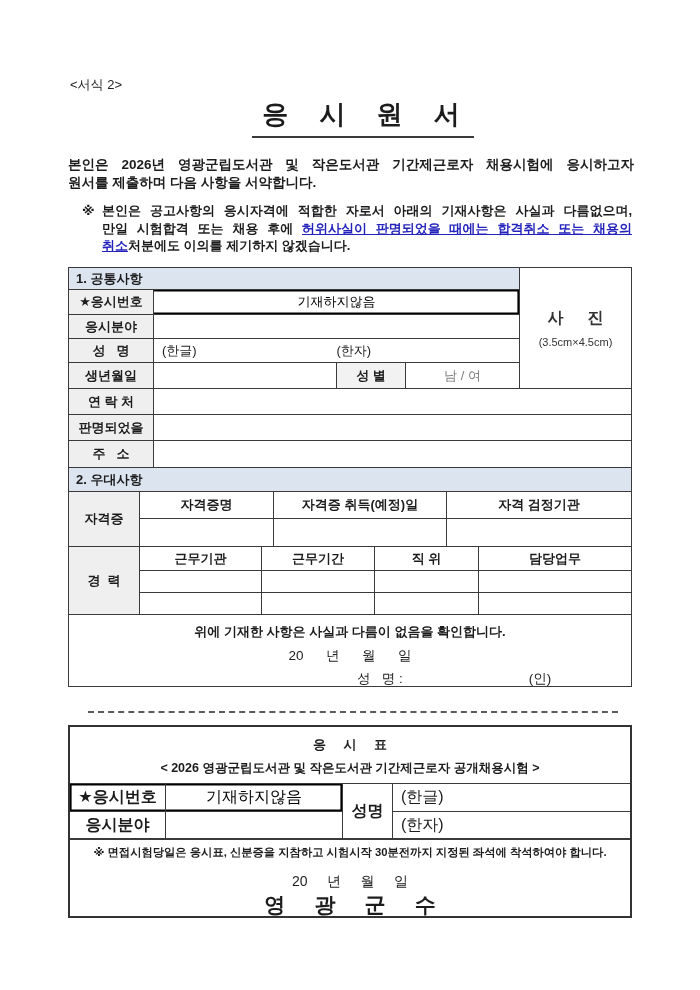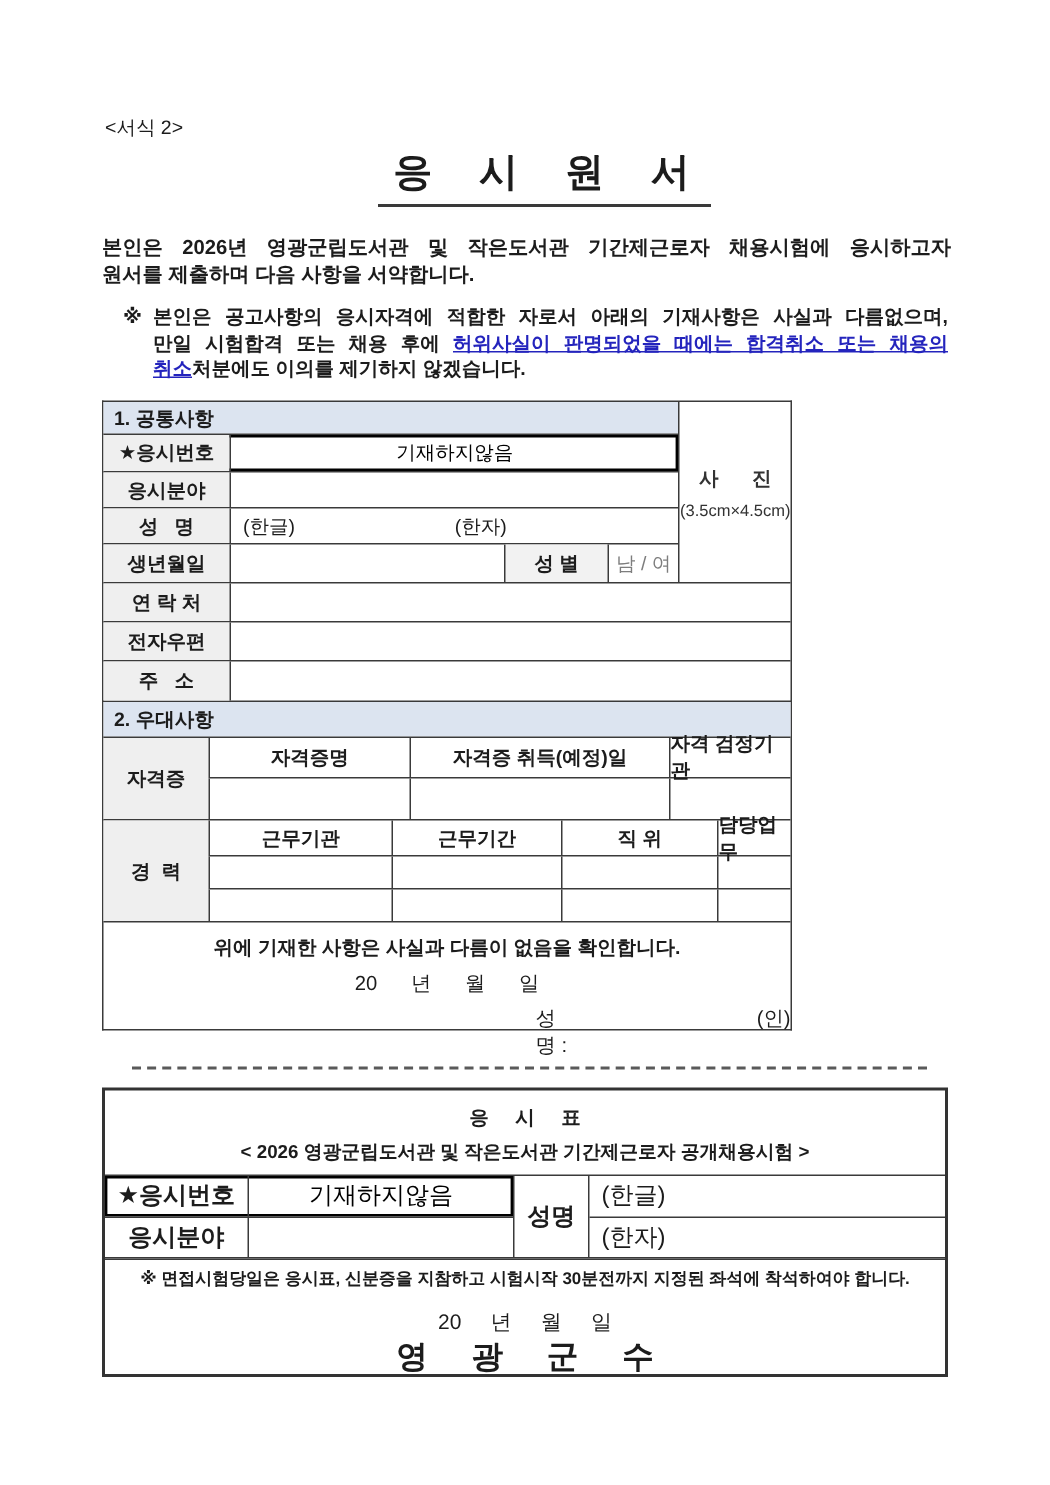--- a/index.html
+++ b/index.html
@@ -20,34 +20,34 @@
   }
 
   .intro { position:absolute; left:68px; top:156px; width:566px; font-size:13.5px; font-weight:bold; line-height:1.32; }
   .just { text-align:justify; text-align-last:justify; }
 
   .pledge { position:absolute; left:82px; top:202px; width:550px; font-size:13px; font-weight:bold; line-height:1.36; }
   .pledge-marker { position:absolute; left:0; top:0; }
   .pledge-body { margin-left:20px; }
   .blue { color:#2424bd; text-decoration:underline; }
 
-  .tables { position:absolute; left:68px; top:267px; width:460px; font-size:13px; }
+  .tables { position:absolute; left:68px; top:267px; width:564px; font-size:13px; }
   .row { display:flex; align-items:stretch; }
   .cell { display:flex; align-items:center; }
   .lbl { background:#efefef; font-weight:bold; justify-content:center; white-space:pre-wrap; }
   .sec-hdr { background:#dce4f0; font-weight:bold; padding-left:7px; align-items:center; display:flex; }
   .ph { color:#000000; justify-content:center; }
   .bl { border-left:1px solid #3a3a3a; }
   .bt { border-top:1px solid #3a3a3a; }
   .thick { box-shadow:inset 0 0 0 1.6px #000; }
 
   .t1top { display:flex; border:1px solid #3a3a3a; border-bottom:none; }
   .t1left { width:450px; }
   .photo-cell { flex:1; border-left:1px solid #3a3a3a; display:flex; flex-direction:column; align-items:center; justify-content:center; }
-  .photo-name { font-weight:bold; font-size:13px; letter-spacing:5px; padding-left:5px; white-space:pre-wrap; color:#333; }
+  .photo-name { font-weight:bold; font-size:16px; letter-spacing:5px; padding-left:5px; white-space:pre-wrap; color:#333; }
   .photo-size { font-size:11px; margin-top:7px; color:#333; }
   .t1bottom { border:1px solid #3a3a3a; border-top:none; }
 
   .w-lbl { width:84px; }
   .r-h1 { height:21px; } .r-h2 { height:25px; } .r-h3 { height:24px; }
   .r-h4 { height:24px; } .r-h5 { height:26px; } .r-h6 { height:26px; }
   .r-h7 { height:26px; } .r-h8 { height:27px; }
   .grow { flex:1; }
   .val { padding-left:8px; }
   .gender-lbl { background:#f2f2f2; font-weight:bold; justify-content:center; white-space:pre-wrap; }
@@ -141,21 +141,21 @@
         <div class="photo-size">(3.5cm×4.5cm)</div>
       </div>
     </div>
 
     <div class="t1bottom">
       <div class="row r-h6 bt">
         <div class="cell lbl w-lbl">연 락 처</div>
         <div class="cell grow bl val"></div>
       </div>
       <div class="row r-h7 bt">
-        <div class="cell lbl w-lbl">전자우편</div>
+        <div class="cell lbl w-lbl">판명되었을</div>
         <div class="cell grow bl val"></div>
       </div>
       <div class="row r-h8 bt">
         <div class="cell lbl w-lbl">주   소</div>
         <div class="cell grow bl val"></div>
       </div>
     </div>
 
     <div class="tbl2">
       <div class="row sec-hdr" style="height:23px;">2. 우대사항</div>

